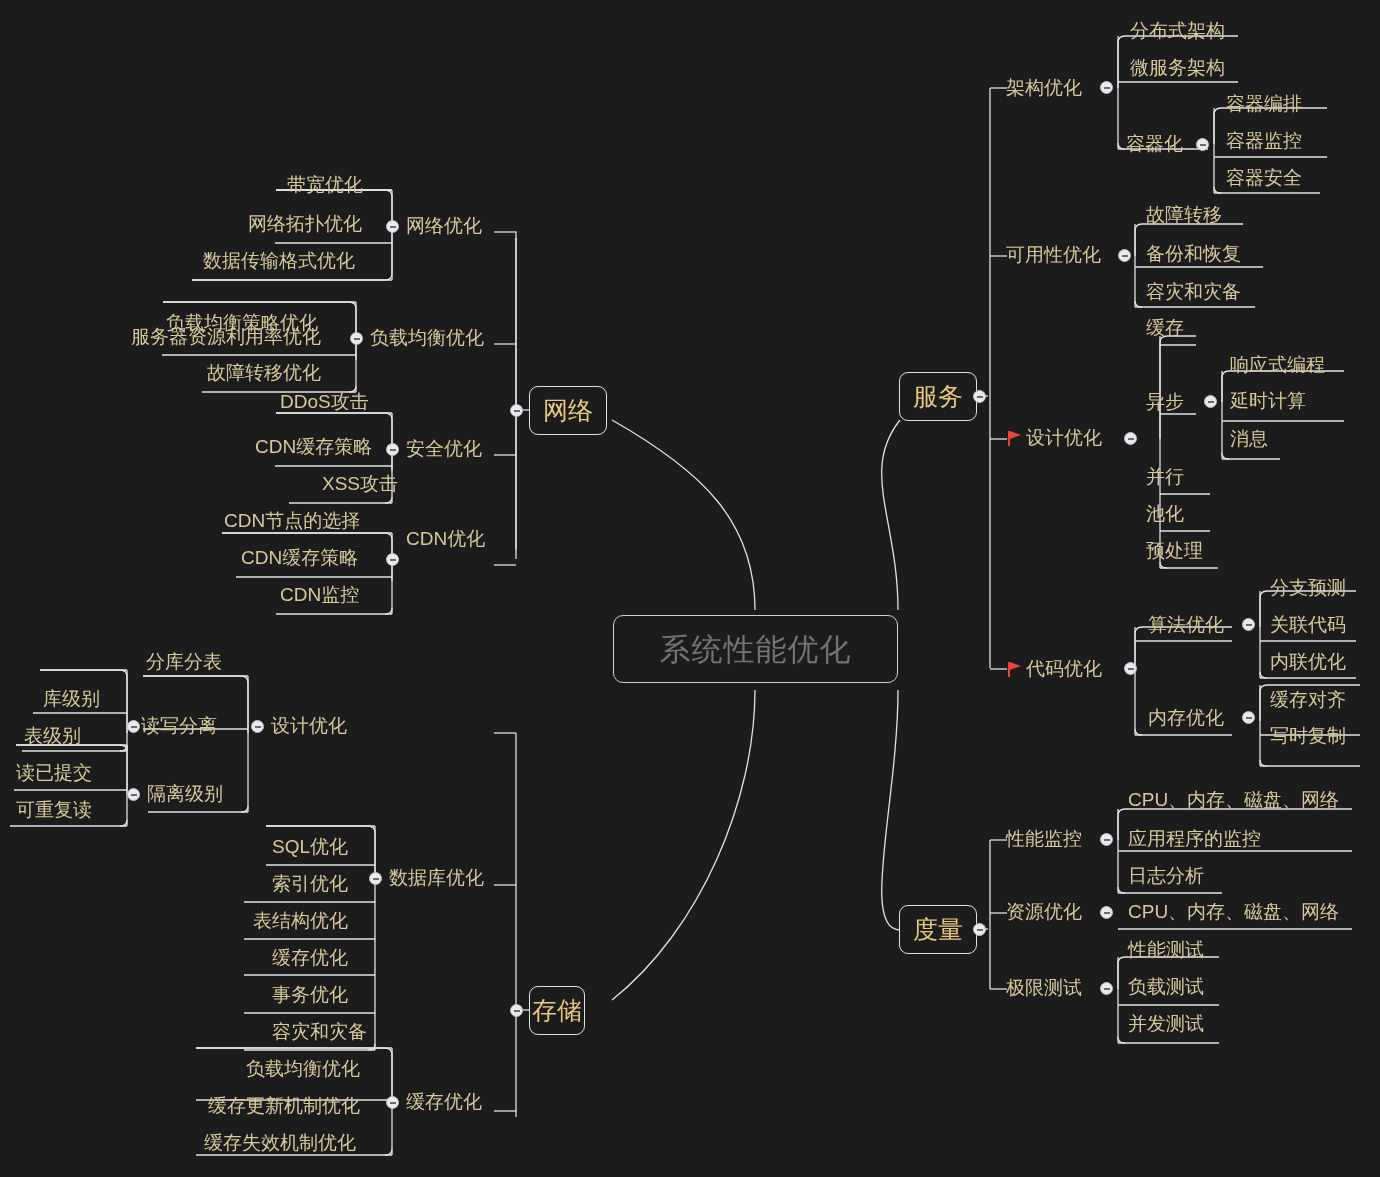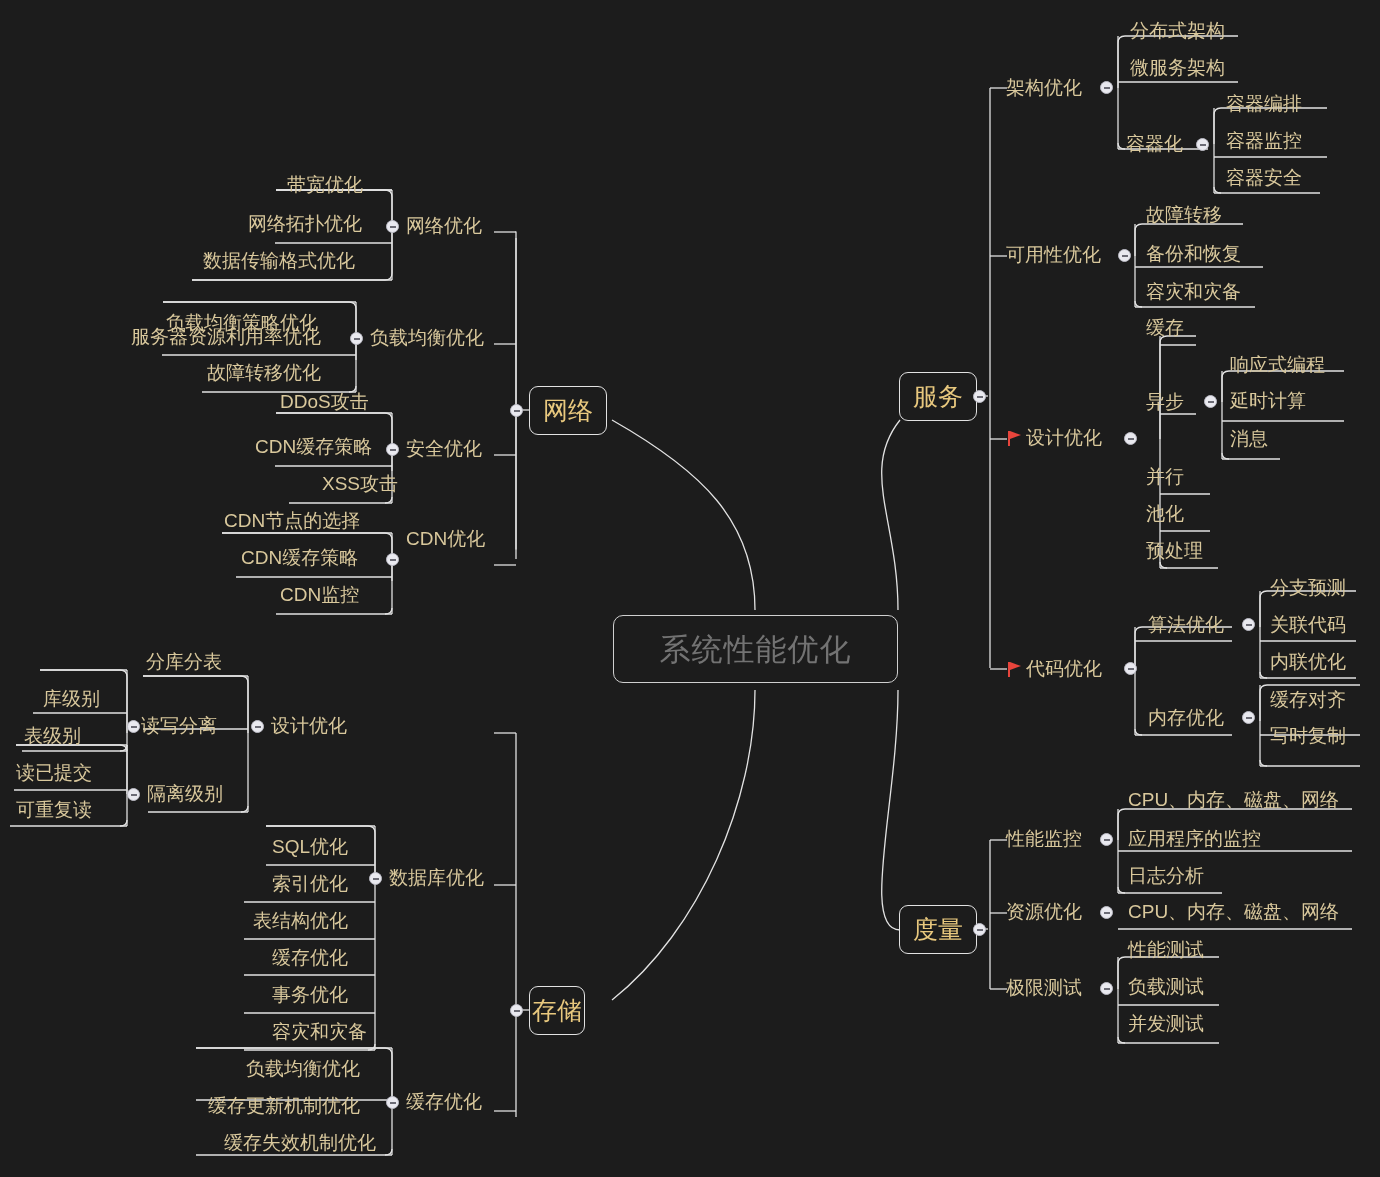--- a/index.html
+++ b/index.html
@@ -433,21 +433,21 @@
     <span>缓存优化</span>
   </div>
   <div class="toggle" style="left:386px; top:1096px;"></div>
 
   <div class="node" style="left:246px; top:1059px;">
     <span>负载均衡优化</span>
   </div>
   <div class="node" style="left:208px; top:1096px;">
     <span>缓存更新机制优化</span>
   </div>
-  <div class="node" style="left:224px; top:1133px;justify-content:center;">
+  <div class="node" style="left:204px; top:1133px;justify-content:center;">
     <span>缓存失效机制优化</span>
   </div>
 
   <div class="node" style="left:1006px; top:78px;">
     <span>架构优化</span>
   </div>
   <div class="toggle" style="left:1100px; top:81px;"></div>
 
   <div class="node" style="left:1130px; top:21px;">
     <span>分布式架构</span>

